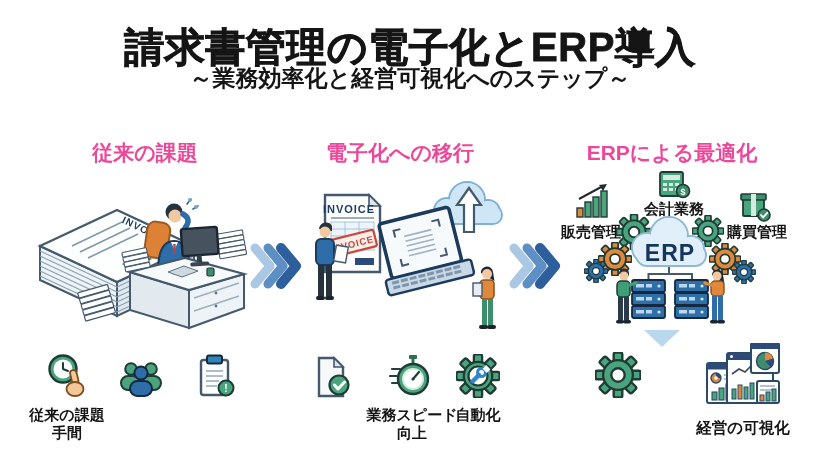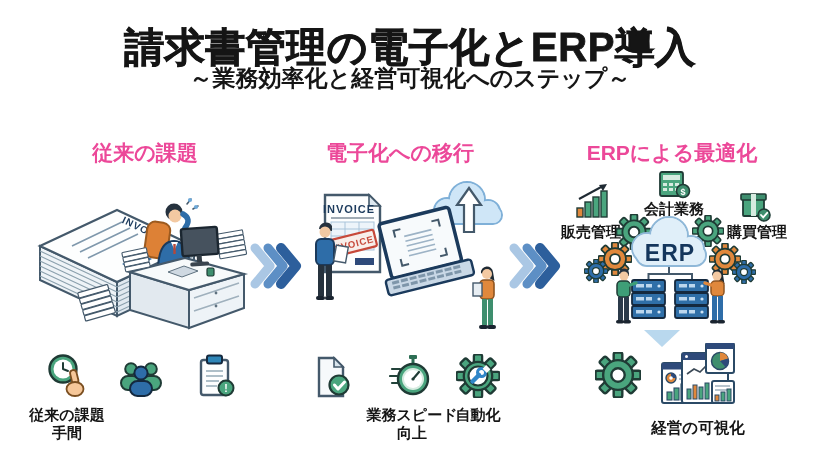--- a/index.html
+++ b/index.html
@@ -435,21 +435,21 @@
 </div>
 
 <div class="item" style="left:563px">
   <div class="icon-box">
     <svg width="48" height="48" viewBox="0 0 48 48">
       <use href="#gear" x="1" y="1" width="46" height="46" style="color:#4aa57e"></use>
     </svg>
   </div>
 </div>
 
-<div class="item item-dash" style="left:643px">
+<div class="item item-dash" style="left:688px">
   <div class="icon-box">
     <svg width="76" height="62" viewBox="0 0 76 62">
 
       <g>
         <rect x="2" y="20" width="32" height="40" rx="2" fill="#fff" stroke="#2b4a66" stroke-width="2"></rect>
         <rect x="2" y="20" width="32" height="6.5" fill="#2e4a7a"></rect>
         <circle cx="11" cy="35" r="5" fill="#e0883c" stroke="#2b4a66" stroke-width="1.4"></circle>
         <path d="M11,35 L11,30 A5,5 0 0 1 16,35 z" fill="#2e4a7a"></path>
         <circle cx="11" cy="35" r="1.8" fill="#fff"></circle>
         <path d="M19,32 h11 M19,36 h11" stroke="#9fb0bd" stroke-width="1.5"></path>

